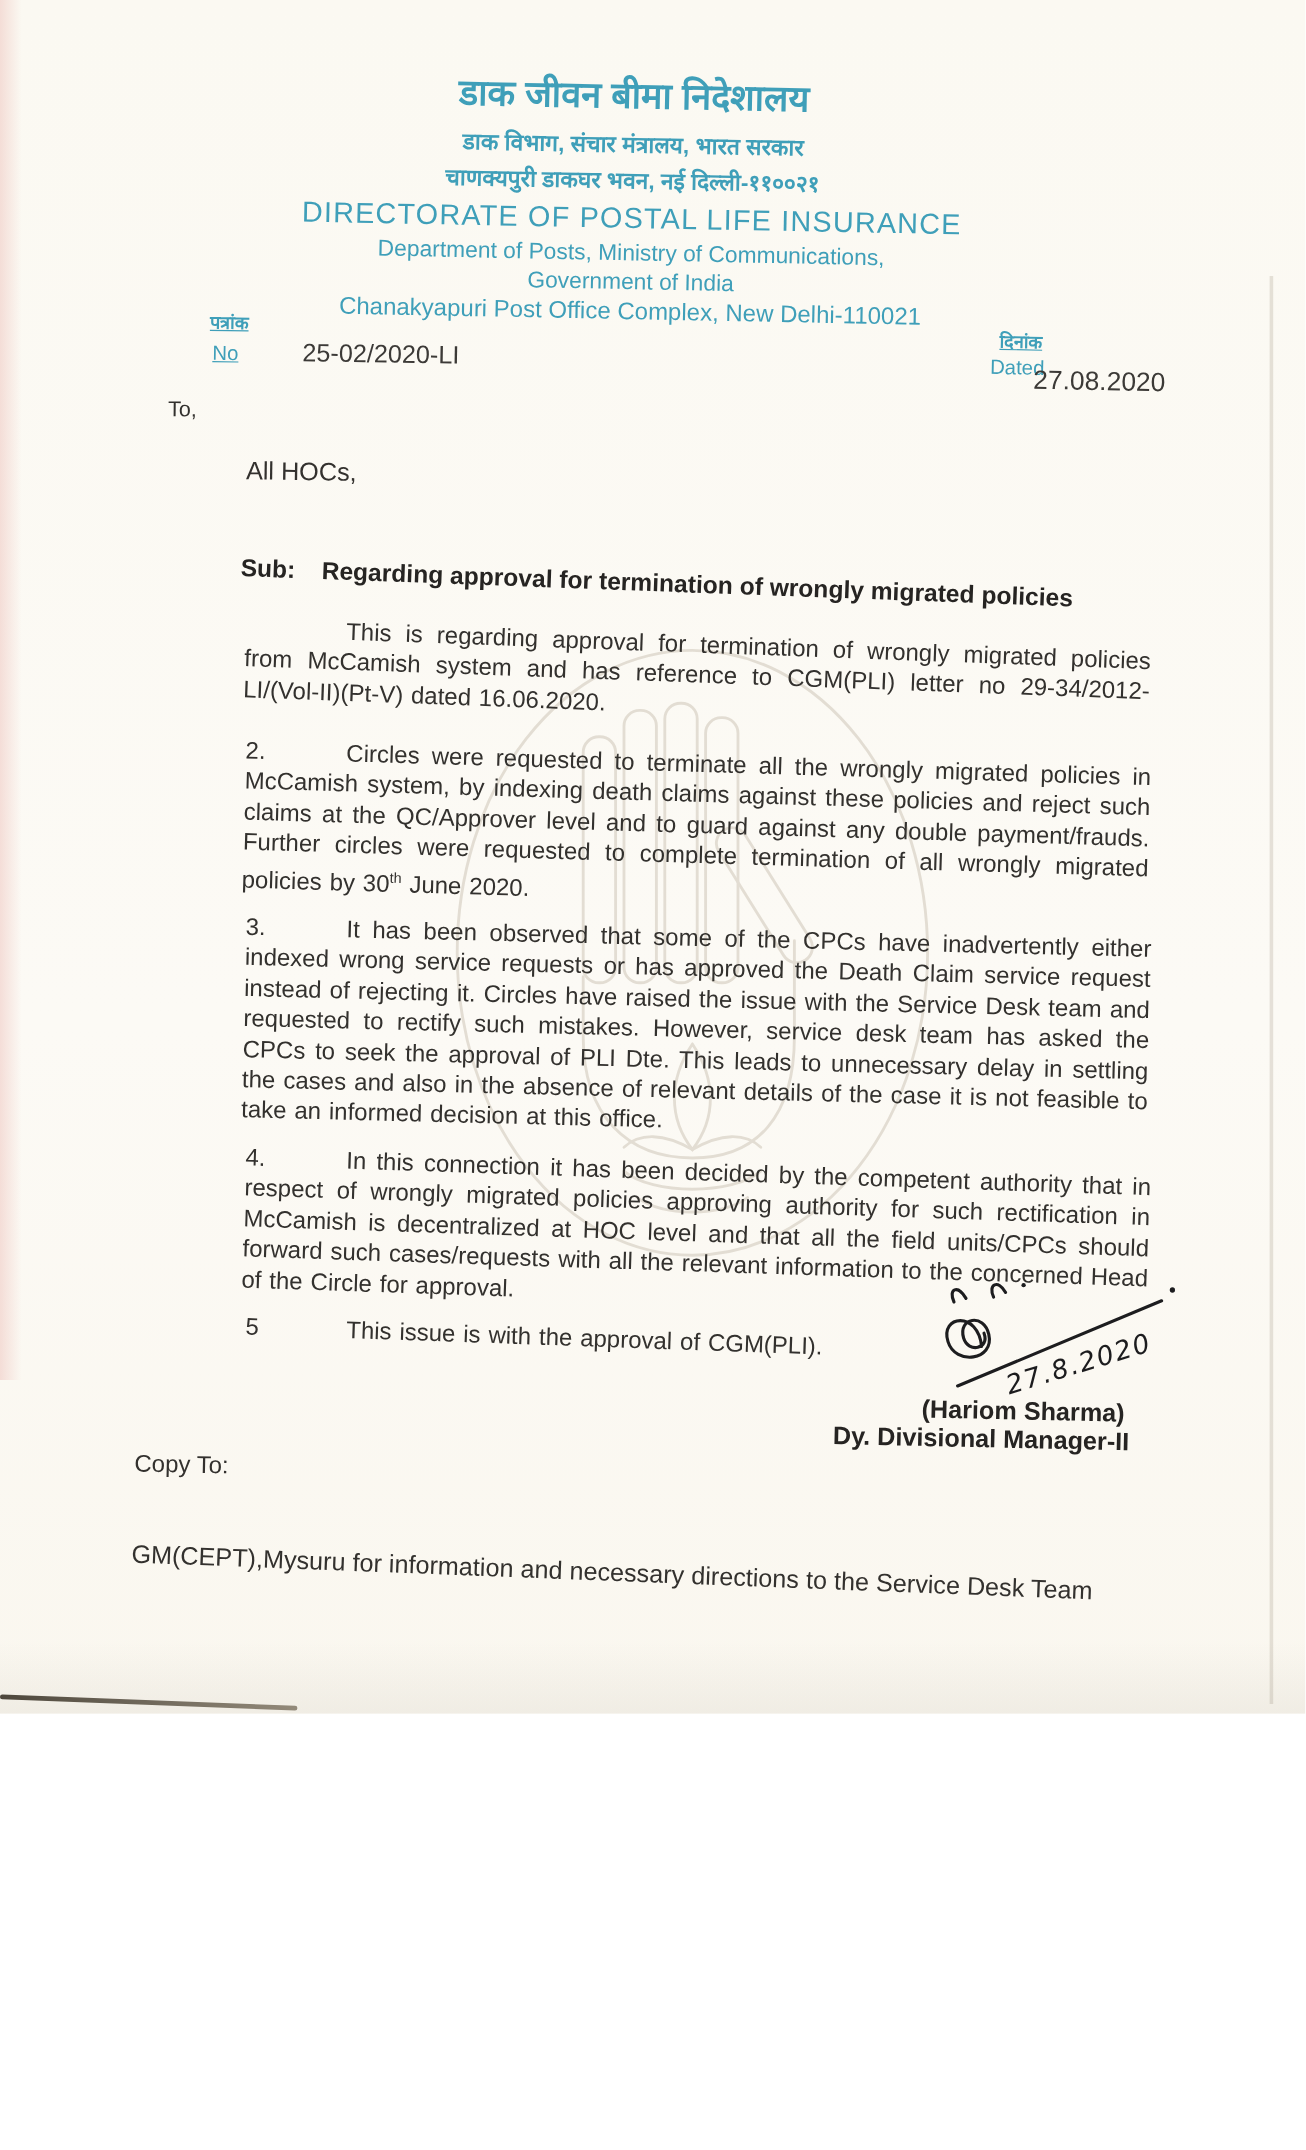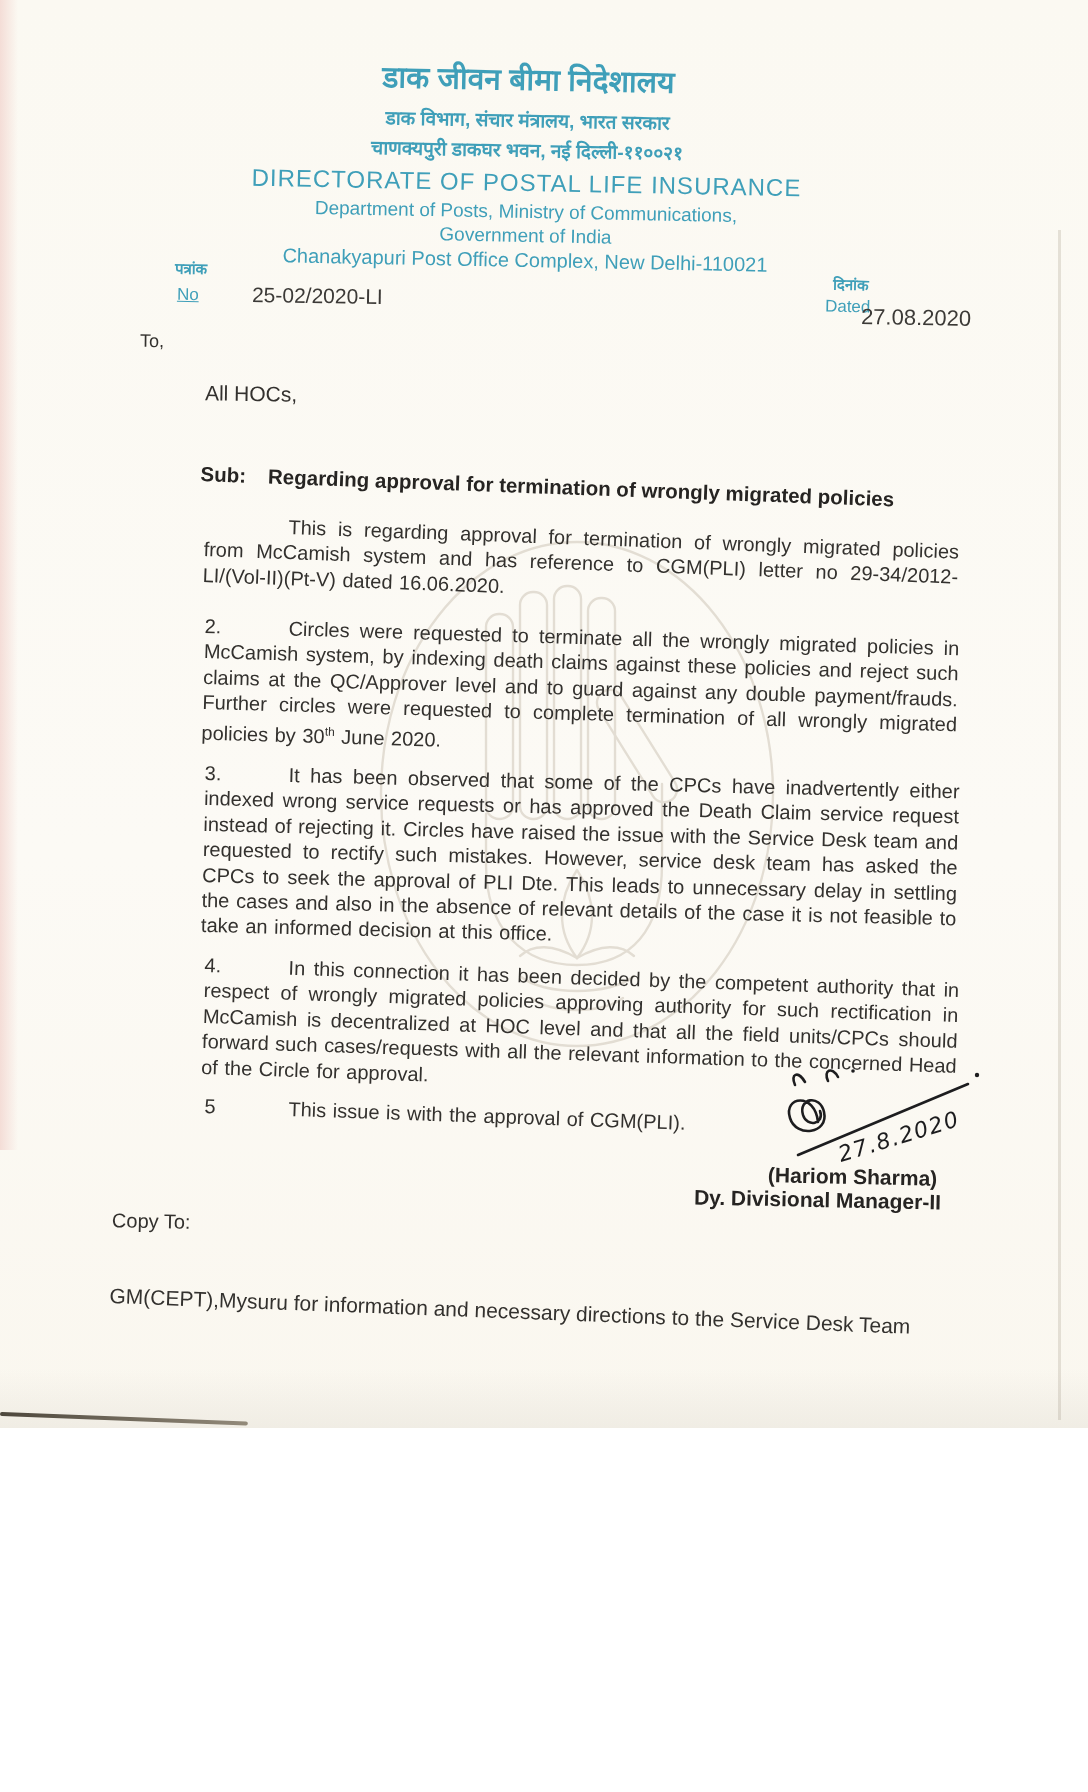--- a/index.html
+++ b/index.html
@@ -20,21 +20,21 @@
   .hdr{position:absolute;left:150px;top:0;width:760px;text-align:center;transform:rotate(1.1deg);
        transform-origin:50% 0;}
   .hdr div{position:relative;}
   .h-hi1{top:58px;font-size:30px;font-weight:bold;}
   .h-hi2{top:66px;font-size:19px;font-weight:bold;}
   .h-hi3{top:70px;font-size:19px;font-weight:bold;}
   .h-en1{top:76px;font-size:24px;letter-spacing:1px;font-weight:500;}
   .h-en2{top:80px;font-size:19px;}
   .h-en3{top:82px;font-size:19px;}
   .h-en4{top:84px;font-size:20px;}
-  .lbl-sm{font-size:15px;font-weight:bold;}
+  .lbl-sm{font-size:15px;font-weight:bold;text-decoration:underline;}
   .lbl-md{font-size:17px;}
   .abs{position:absolute;}
   .ink{color:#33312e;}
   .num{color:#3c3a37;}
   .body-par{position:absolute;left:205px;width:755px;font-size:20px;line-height:25.4px;
             text-align:justify;word-spacing:1px;color:#33312e;transform-origin:0 0;}
   .pnum{display:inline-block;width:84px;}
   .indent1{text-indent:84px;}
   sup{font-size:12px;}
   .sub-line{position:absolute;left:201px;top:462px;width:760px;font-size:20.5px;font-weight:bold;

